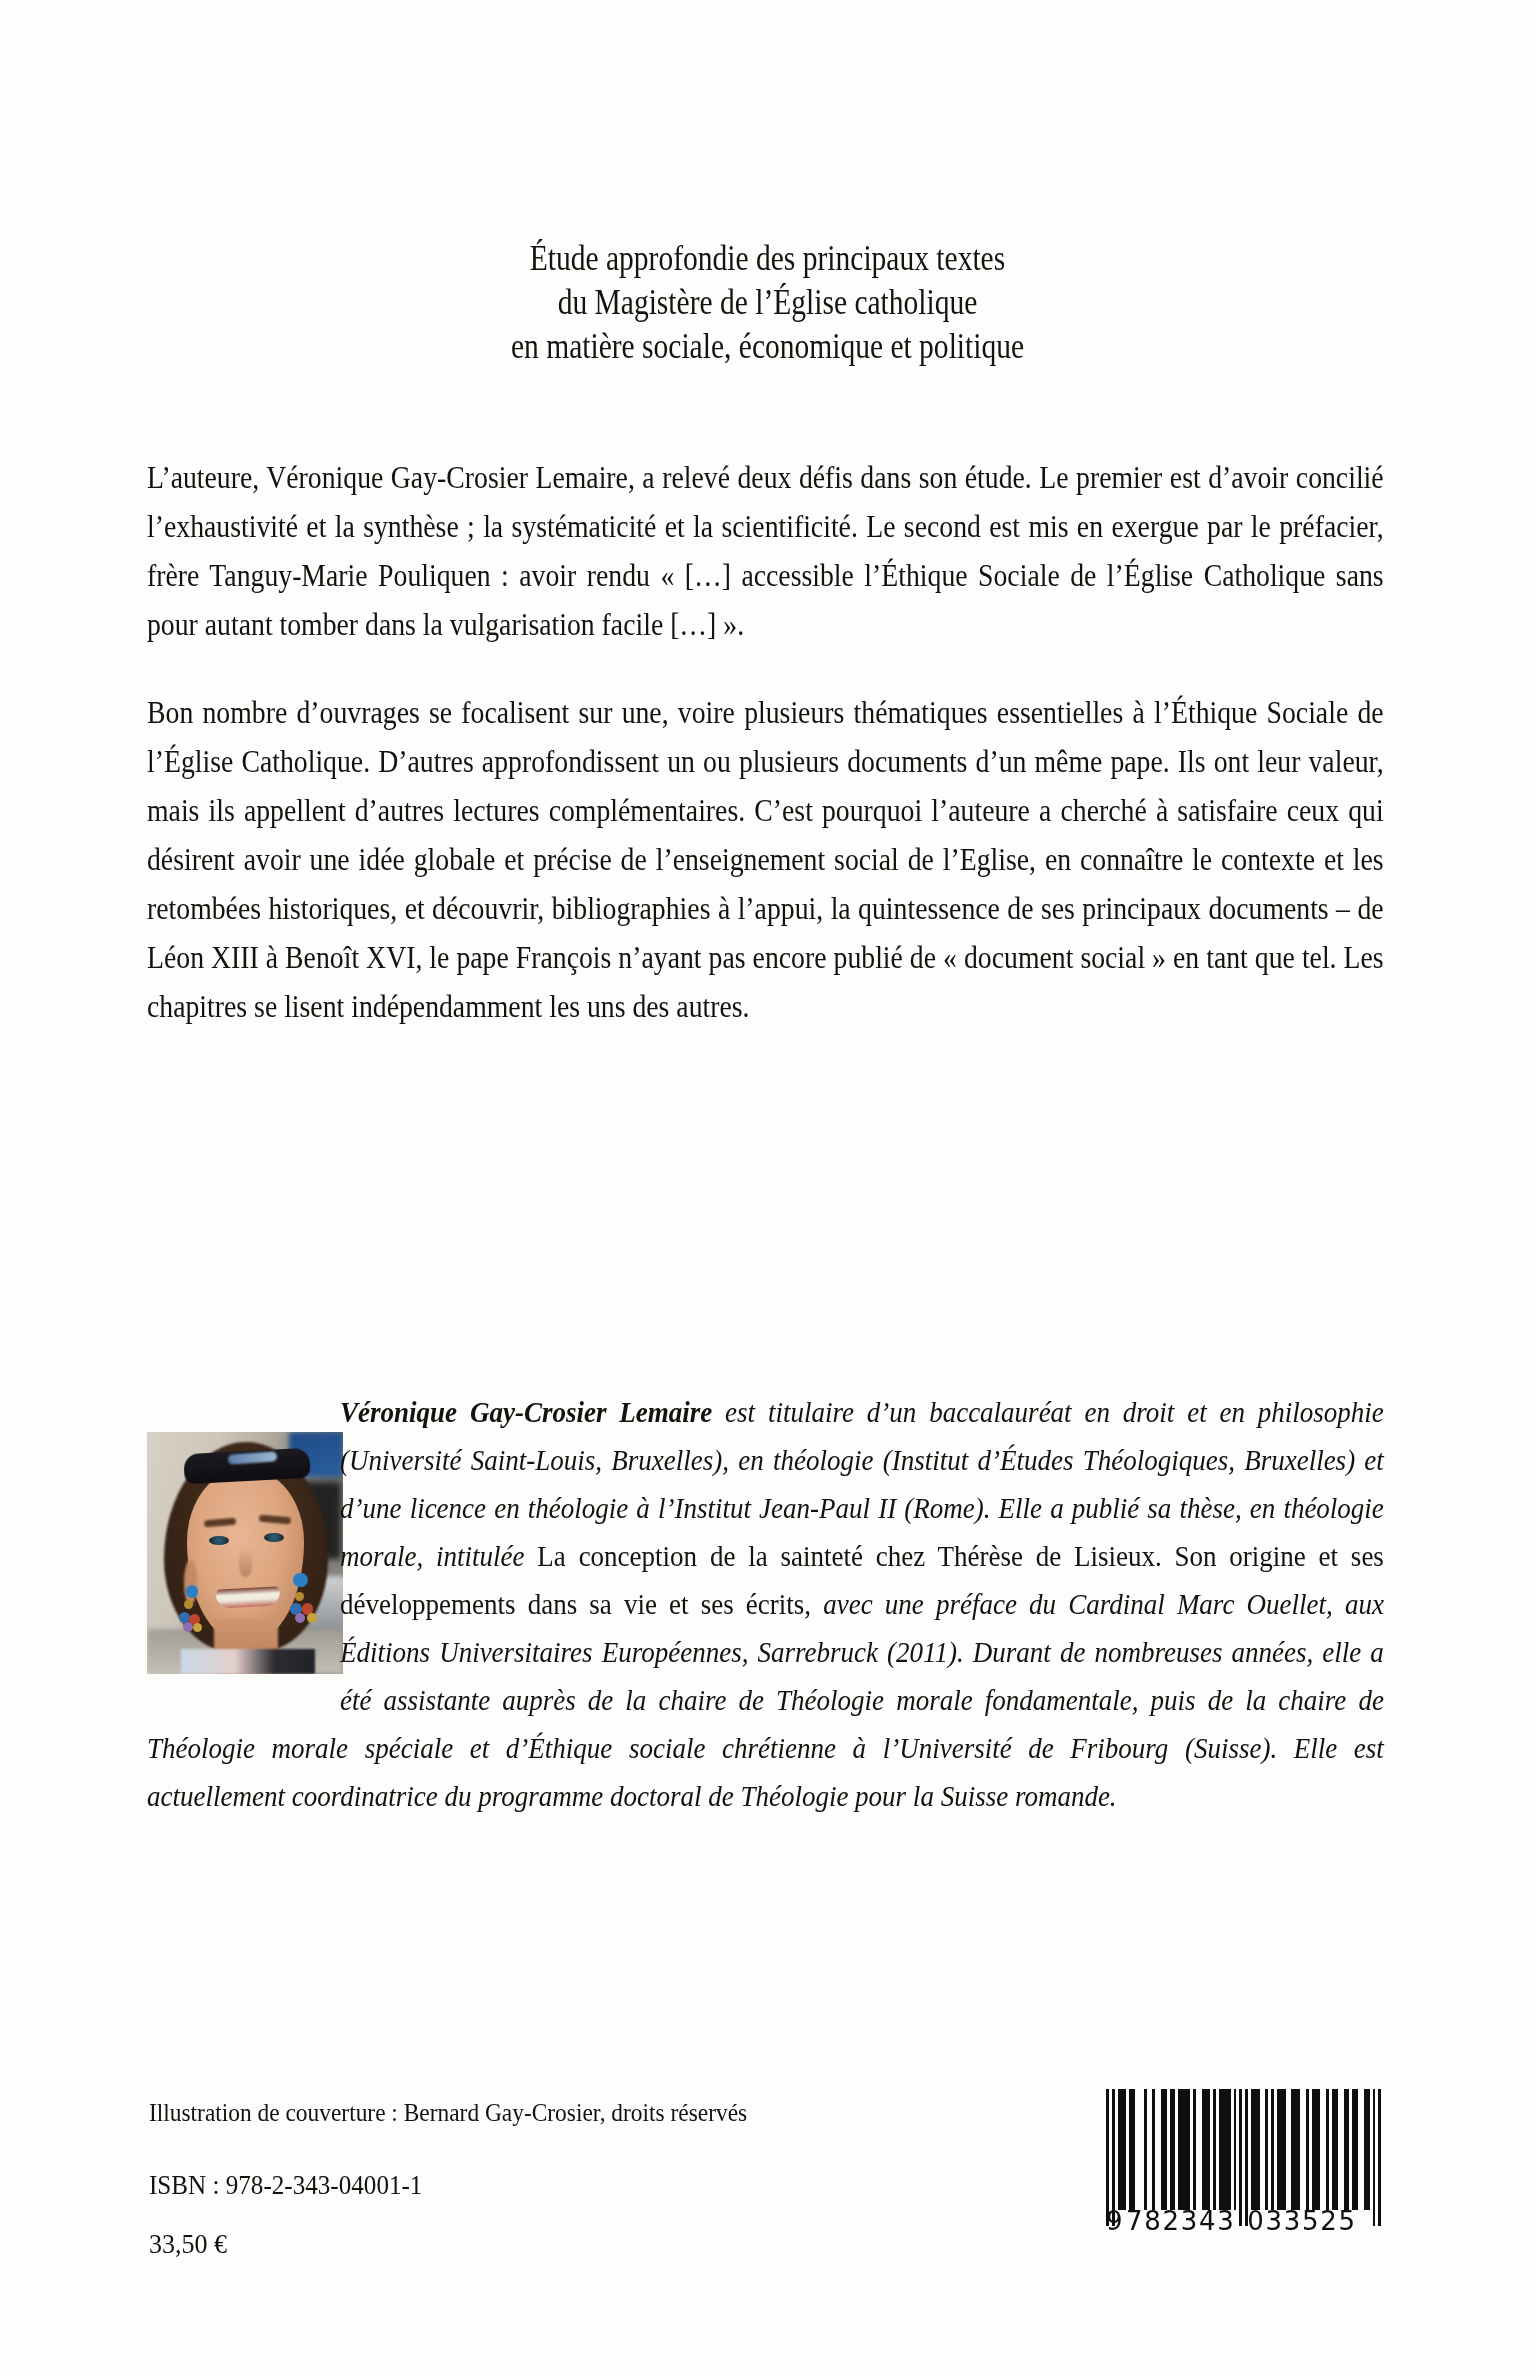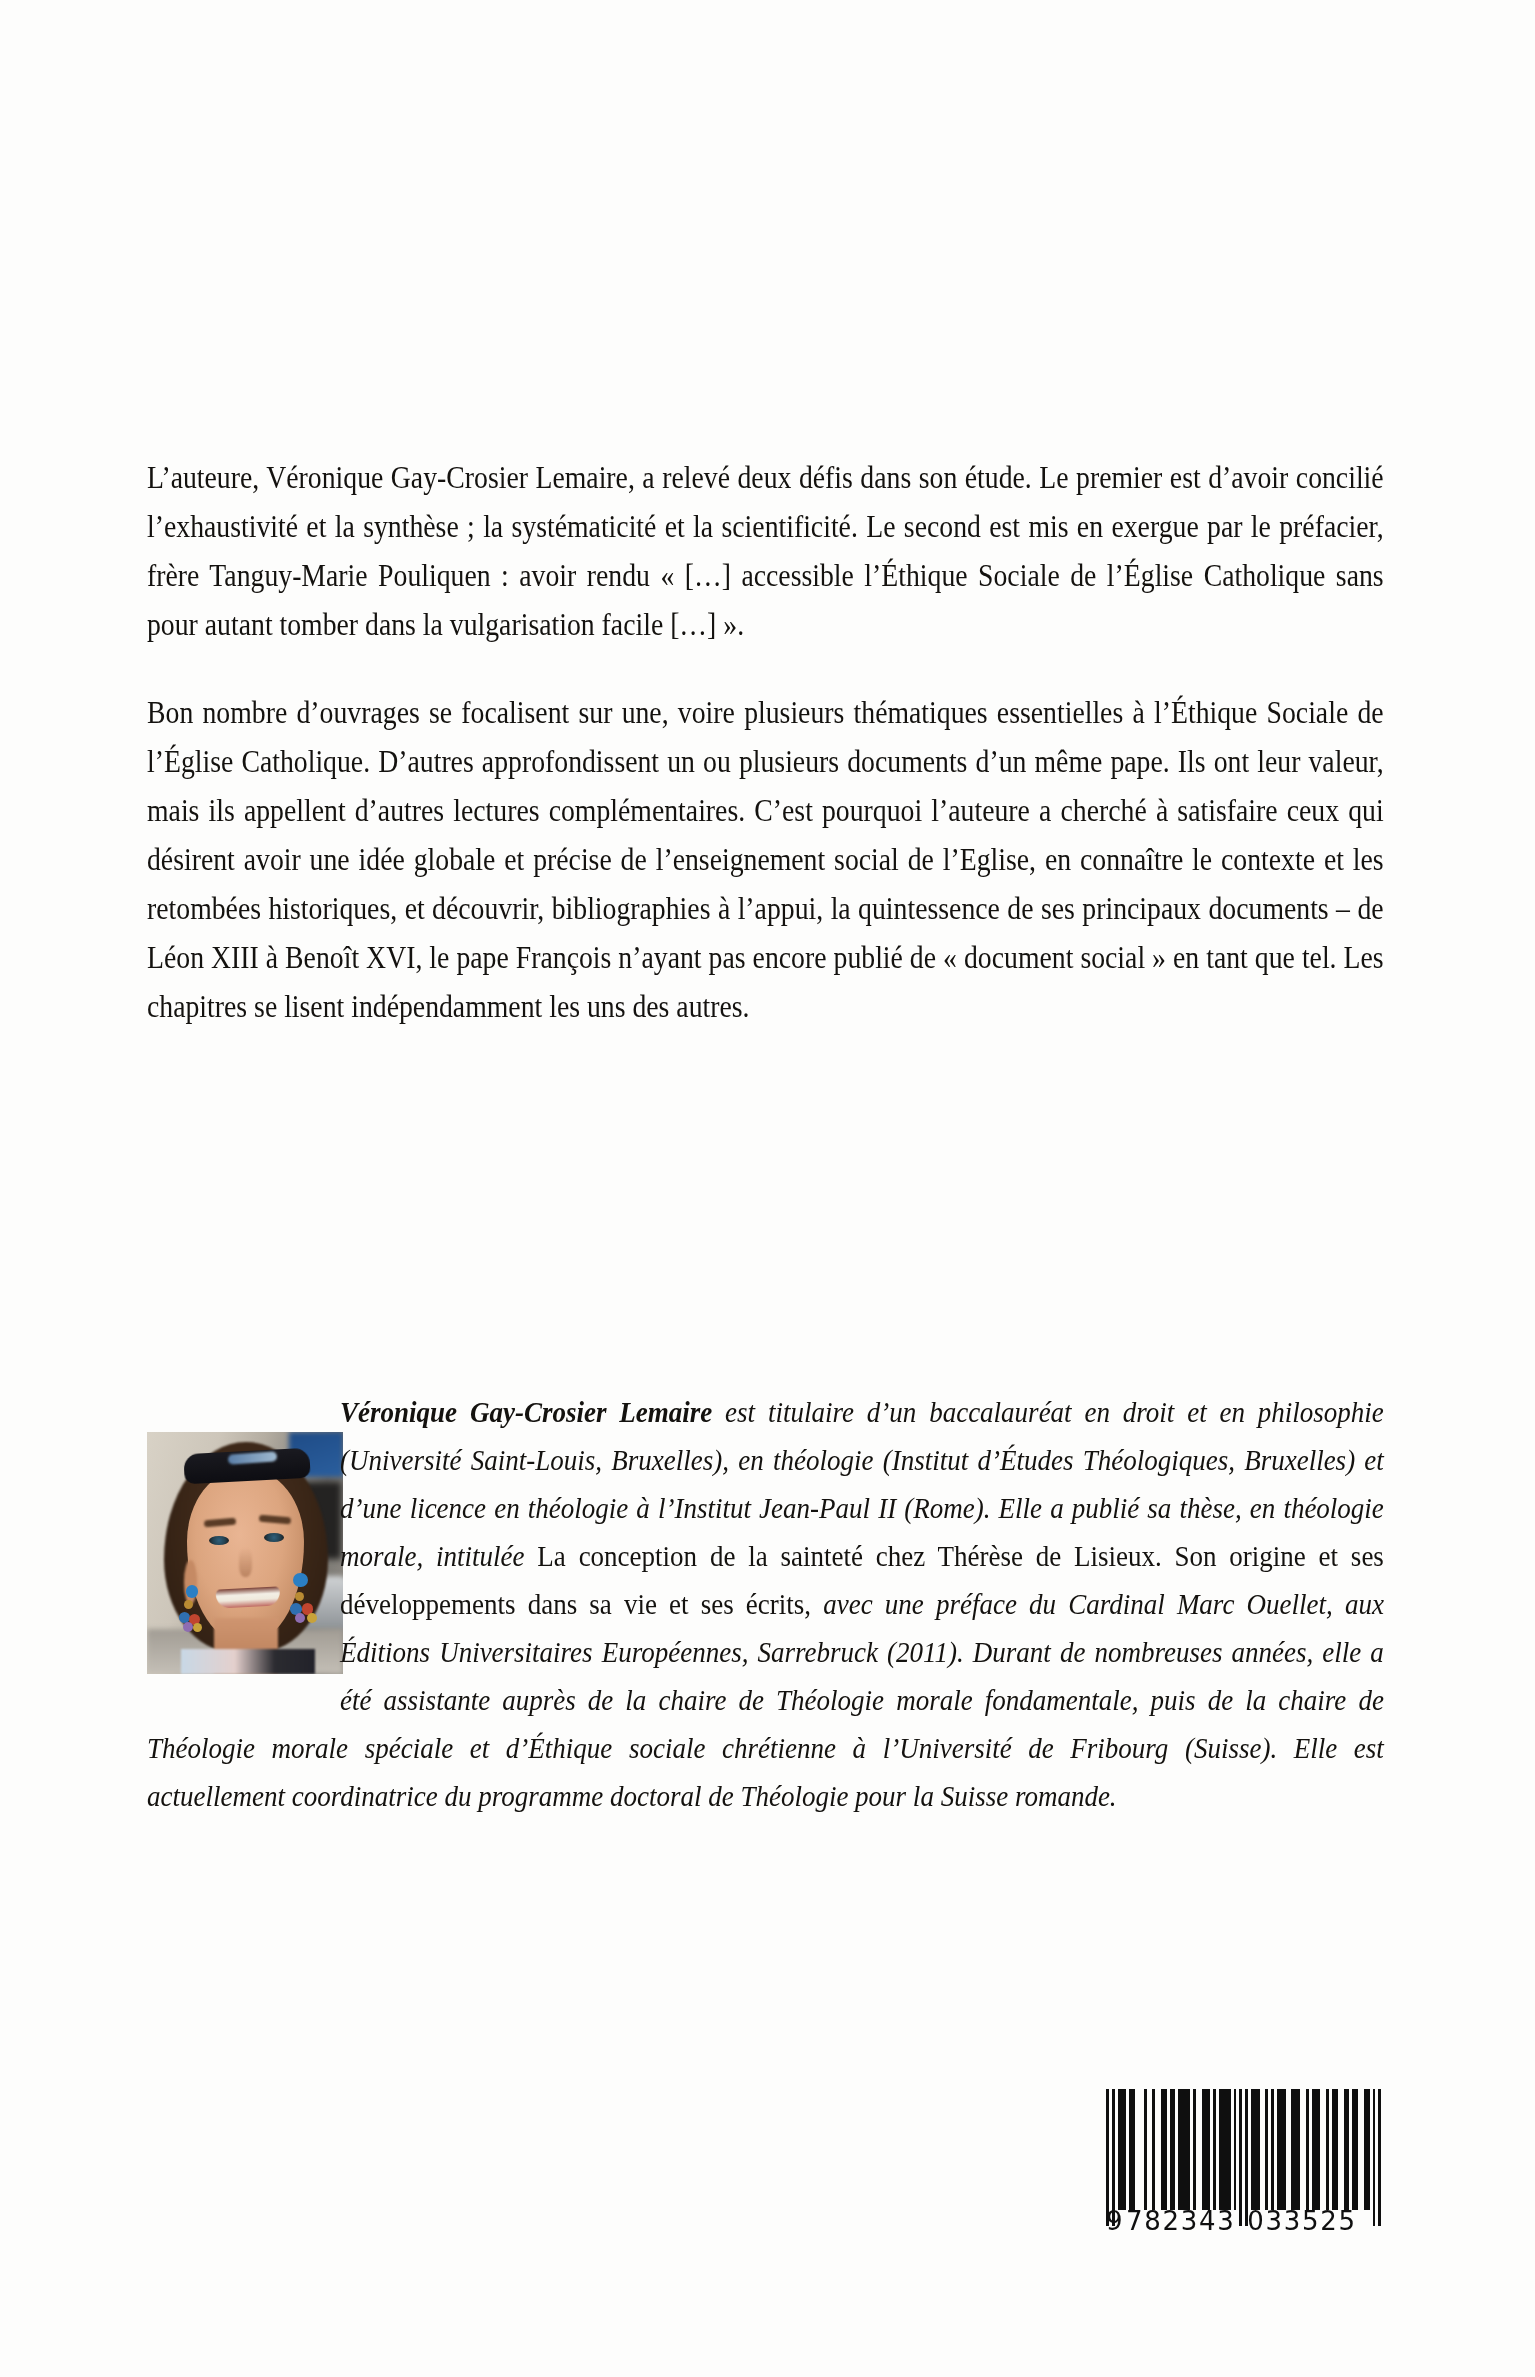--- a/index.html
+++ b/index.html
@@ -255,20 +255,25 @@
   .bd-lead { width: 20px; }
   .bd-left { width: 112px; text-align: left; letter-spacing: 1.7px; }
   .bd-right { width: 128px; text-align: center; letter-spacing: 1.7px; }
 </style>
 </head>
 <body>
 
 <div class="page">
 
 
+  <div class="subtitle-block">
+    <div class="subtitle-line">Étude approfondie des principaux textes</div>
+    <div class="subtitle-line">du Magistère de l’Église catholique</div>
+    <div class="subtitle-line">en matière sociale, économique et politique</div>
+  </div>
 
   <div class="body-copy">
     <p class="para">L’auteure, Véronique Gay-Crosier Lemaire, a relevé deux défis dans son étude. Le premier est d’avoir concilié l’exhaustivité et la synthèse ; la systématicité et la scientificité. Le second est mis en exergue par le préfacier, frère Tanguy-Marie Pouliquen : avoir rendu « […] accessible l’Éthique Sociale de l’Église Catholique sans pour autant tomber dans la vulgarisation facile […] ».</p>
     <p class="para">Bon nombre d’ouvrages se focalisent sur une, voire plusieurs thématiques essentielles à l’Éthique Sociale de l’Église Catholique. D’autres approfondissent un ou plusieurs documents d’un même pape. Ils ont leur valeur, mais ils appellent d’autres lectures complémentaires. C’est pourquoi l’auteure a cherché à satisfaire ceux qui désirent avoir une idée globale et précise de l’enseignement social de l’Eglise, en connaître le contexte et les retombées historiques, et découvrir, bibliographies à l’appui, la quintessence de ses principaux documents – de Léon XIII à Benoît XVI, le pape François n’ayant pas encore publié de « document social » en tant que tel. Les chapitres se lisent indépendamment les uns des autres.</p>
   </div>
 
   <div class="bio-block">
 
     <div class="bio-photo">
       <div class="ph ph-bg"></div>
@@ -305,20 +310,25 @@
         <span class="bead" style="left:5px;top:40px;width:10px;height:10px;background:#8e6db2;"></span>
         <span class="bead" style="left:17px;top:40px;width:10px;height:10px;background:#c8a23a;"></span>
       </div>
     </div>
 
     <div class="bio-text">
       <b>Véronique Gay-Crosier Lemaire</b><span> est titulaire d’un baccalauréat en droit et en philosophie (Université Saint-Louis, Bruxelles), en théologie (Institut d’Études Théologiques, Bruxelles) et d’une licence en théologie à l’Institut Jean-Paul II (Rome). Elle a publié sa thèse, en théologie morale, intitulée </span><span class="roman">La conception de la sainteté chez Thérèse de Lisieux. Son origine et ses développements dans sa vie et ses écrits,</span><span> avec une préface du Cardinal Marc Ouellet, aux Éditions Universitaires Européennes, Sarrebruck (2011). Durant de nombreuses années, elle a été assistante auprès de la chaire de Théologie morale fondamentale, puis de la chaire de Théologie morale spéciale et d’Éthique sociale chrétienne à l’Université de Fribourg (Suisse). Elle est actuellement coordinatrice du programme doctoral de Théologie pour la Suisse romande.</span>
     </div>
   </div>
 
+  <div class="footer">
+    <div class="credit-line">Illustration de couverture : Bernard Gay-Crosier, droits réservés</div>
+    <div class="isbn-line">ISBN : 978-2-343-04001-1</div>
+    <div class="price-line">33,50 €</div>
+  </div>
 
   <div class="barcode-wrap">
     <div class="barcode-bars" id="barcode-bars">
         <i class="guard" style="width: 2.9px;"></i>
         <i class="sp" style="width: 2.9px;"></i>
         <i class="guard" style="width: 2.9px;"></i>
         <i class="sp" style="width: 2.9px;"></i>
         <i class="short" style="width: 8.7px;"></i>
         <i class="sp" style="width: 2.9px;"></i>
         <i class="short" style="width: 5.8px;"></i>

